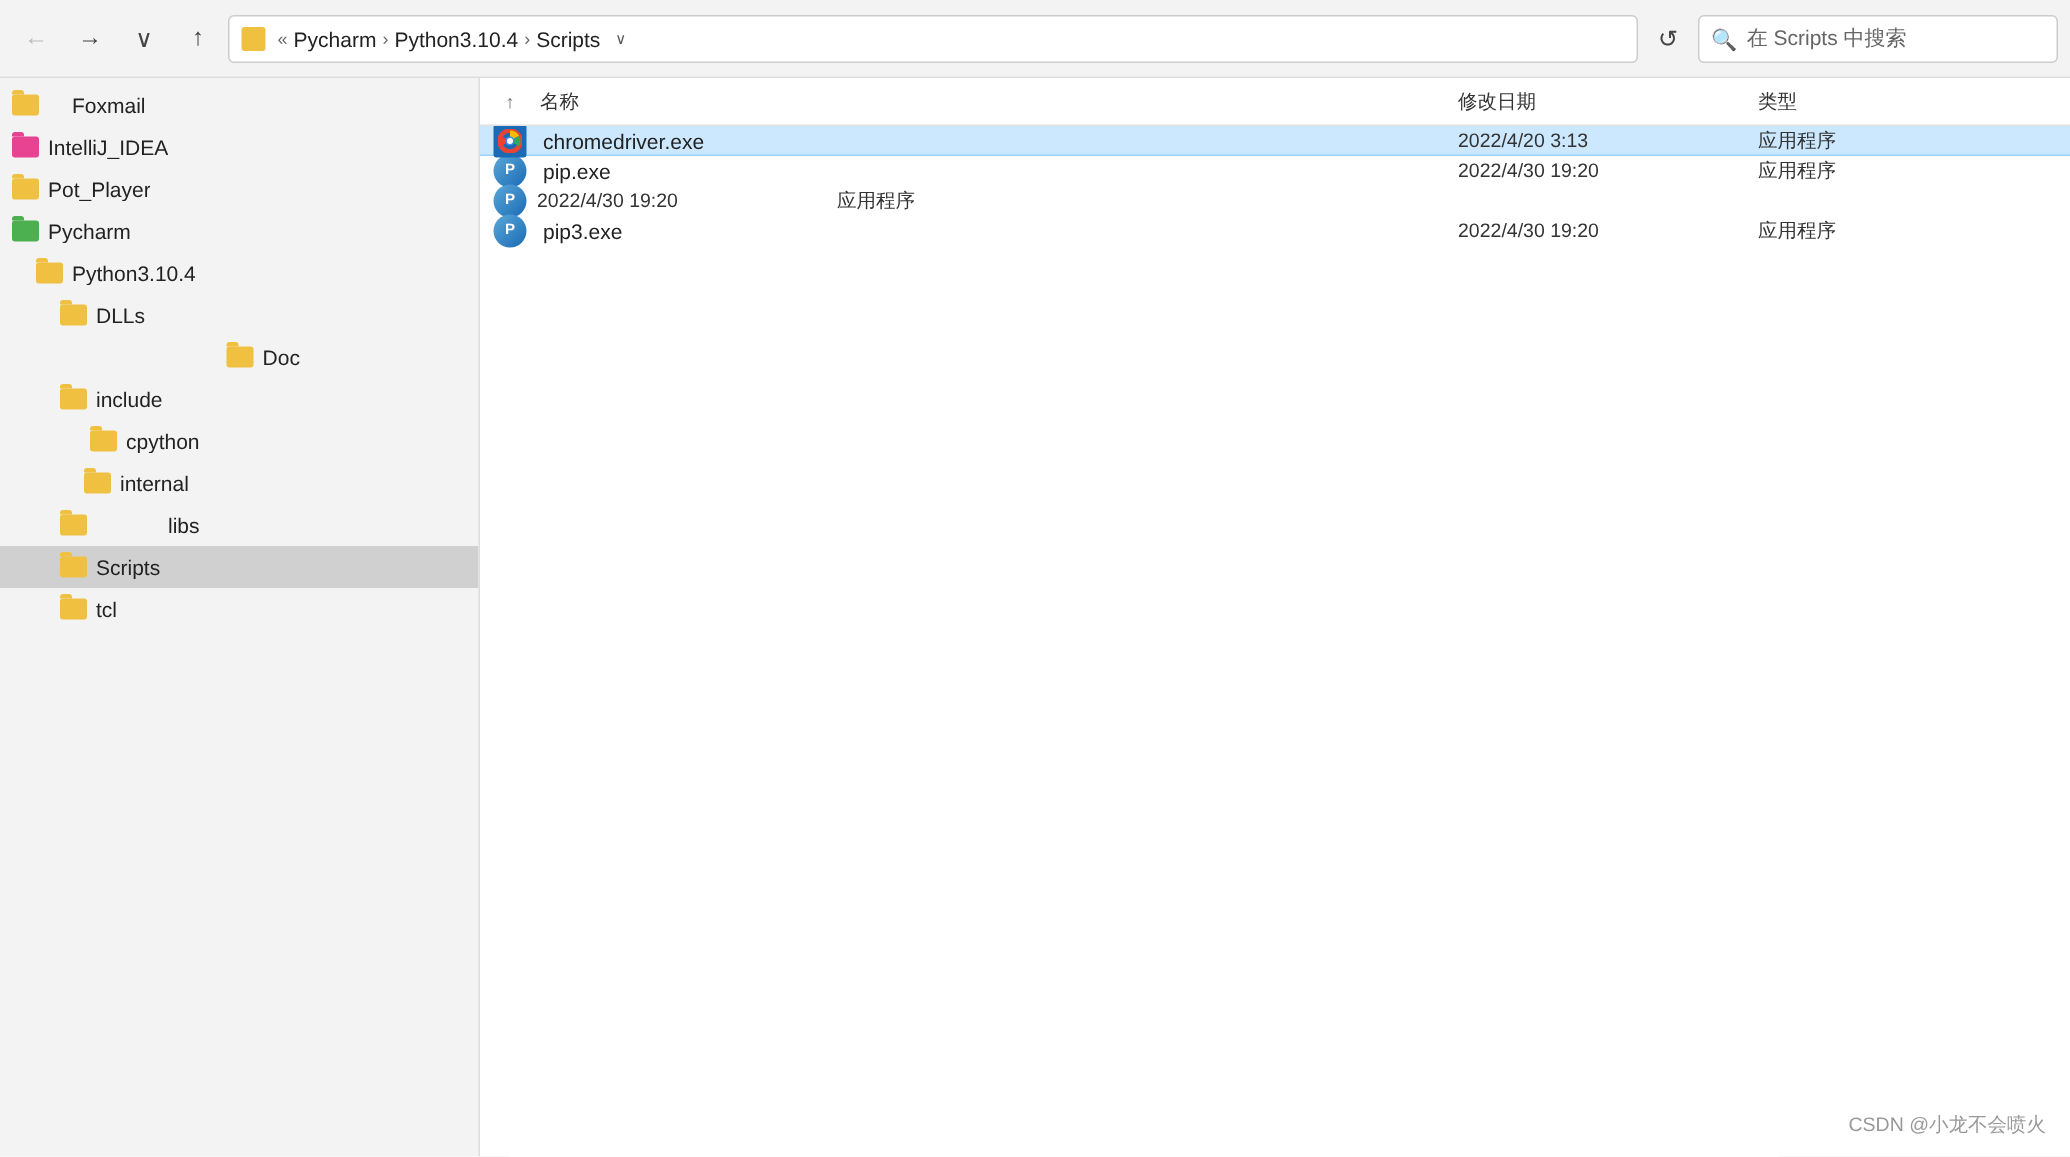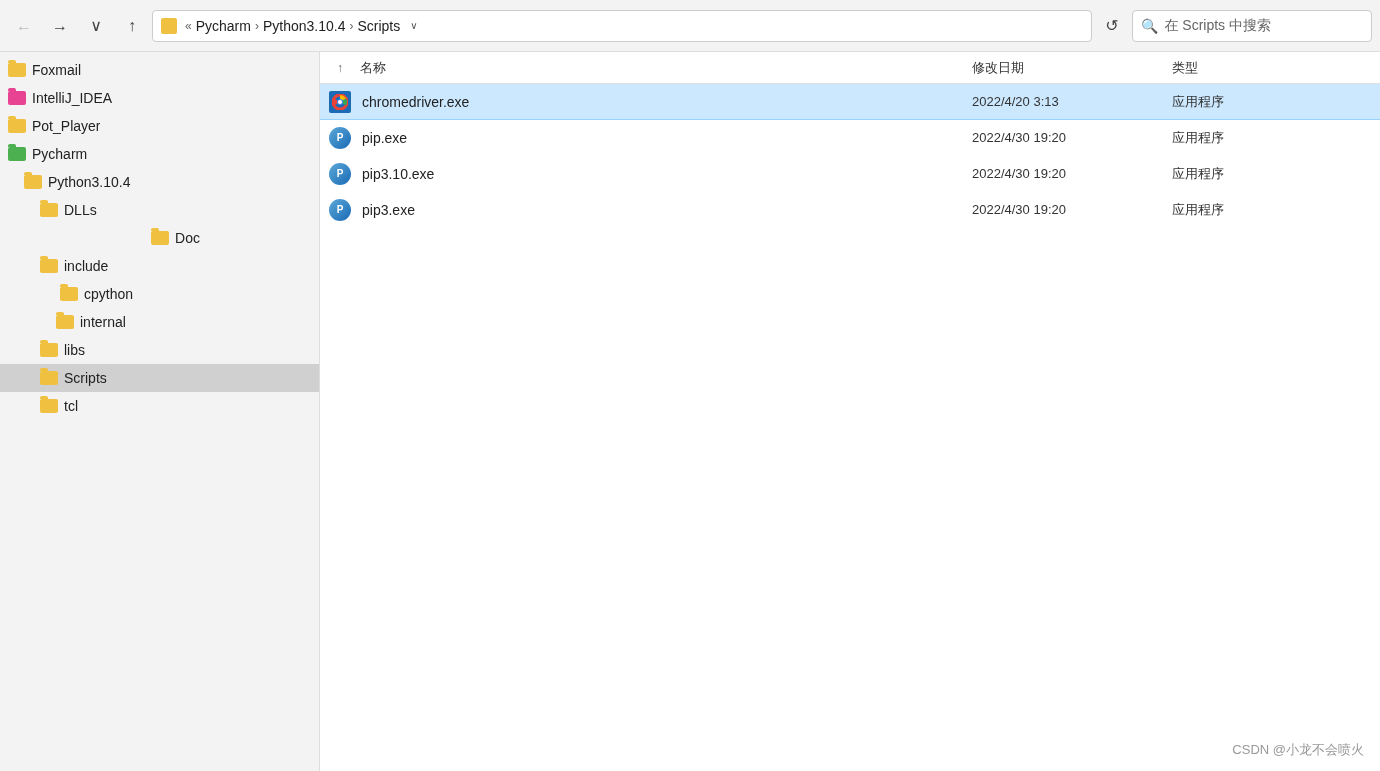--- a/index.html
+++ b/index.html
@@ -212,21 +212,21 @@
 
     .file-list {
       flex: 1;
       overflow-y: auto;
     }
     .file-list::-webkit-scrollbar { width: 0; }
 
     .file-row {
       display: flex;
       align-items: center;
-      height: 36px;
+      height: 20px;
       padding: 0 8px;
       cursor: pointer;
       border-bottom: 1px solid transparent;
     }
     .file-row.selected { background: #cce8ff; border-bottom: 1px solid #99d1ff; }
 
     .file-row-icon {
       width: 24px;
       height: 24px;
       display: flex;
@@ -287,21 +287,21 @@
     <span class="search-icon">🔍</span>
     <span>在 Scripts 中搜索</span>
   </div>
 </div>
 
 <div class="main-content">
 
   <div class="sidebar">
     <div class="sidebar-scroll">
 
-    <div class="sidebar-item" style="padding-left: 8px;">
+    <div class="sidebar-item" style="padding-left: 8px; gap: 16px;">
           <div class="folder-icon "></div>
           <span class="sidebar-label">Foxmail</span>
         </div>
         <div class="sidebar-item" style="padding-left: 8px;">
           <div class="folder-icon pink"></div>
           <span class="sidebar-label">IntelliJ_IDEA</span>
         </div>
         <div class="sidebar-item" style="padding-left: 8px;">
           <div class="folder-icon "></div>
           <span class="sidebar-label">Pot_Player</span>
@@ -327,21 +327,21 @@
           <span class="sidebar-label">include</span>
         </div>
         <div class="sidebar-item" style="padding-left: 60px;">
           <div class="folder-icon "></div>
           <span class="sidebar-label">cpython</span>
         </div>
         <div class="sidebar-item" style="padding-left: 56px; align-items: center;">
           <div class="folder-icon "></div>
           <span class="sidebar-label">internal</span>
         </div>
-        <div class="sidebar-item" style="padding-left: 40px;">
+        <div class="sidebar-item" style="padding-left: 40px; gap: 48px;">
           <div class="folder-icon "></div>
           <span class="sidebar-label">libs</span>
         </div>
         <div class="sidebar-item selected-active" style="padding-left: 40px;">
           <div class="folder-icon "></div>
           <span class="sidebar-label">Scripts</span>
         </div>
         <div class="sidebar-item" style="padding-left: 40px;">
           <div class="folder-icon "></div>
           <span class="sidebar-label">tcl</span>
@@ -382,21 +382,20 @@
             <div style="width: 22px; height: 22px; border-radius: 50%; background: linear-gradient(135deg, rgb(91, 168, 216), rgb(26, 106, 181)); display: flex; align-items: center; justify-content: center; color: white; font-size: 10px; font-weight: bold;">P</div>
           </div>
           <span class="file-name">pip.exe</span>
           <span class="file-date">2022/4/30 19:20</span>
           <span class="file-type">应用程序</span>
         </div>
         <div class="file-row">
           <div class="file-row-icon">
             <div style="width: 22px; height: 22px; border-radius: 50%; background: linear-gradient(135deg, rgb(91, 168, 216), rgb(26, 106, 181)); display: flex; align-items: center; justify-content: center; color: white; font-size: 10px; font-weight: bold;">P</div>
           </div>
-          <span class="file-name">pip3.10.exe</span>
           <span class="file-date">2022/4/30 19:20</span>
           <span class="file-type">应用程序</span>
         </div>
         <div class="file-row">
           <div class="file-row-icon">
             <div style="width: 22px; height: 22px; border-radius: 50%; background: linear-gradient(135deg, rgb(91, 168, 216), rgb(26, 106, 181)); display: flex; align-items: center; justify-content: center; color: white; font-size: 10px; font-weight: bold;">P</div>
           </div>
           <span class="file-name">pip3.exe</span>
           <span class="file-date">2022/4/30 19:20</span>
           <span class="file-type">应用程序</span>

